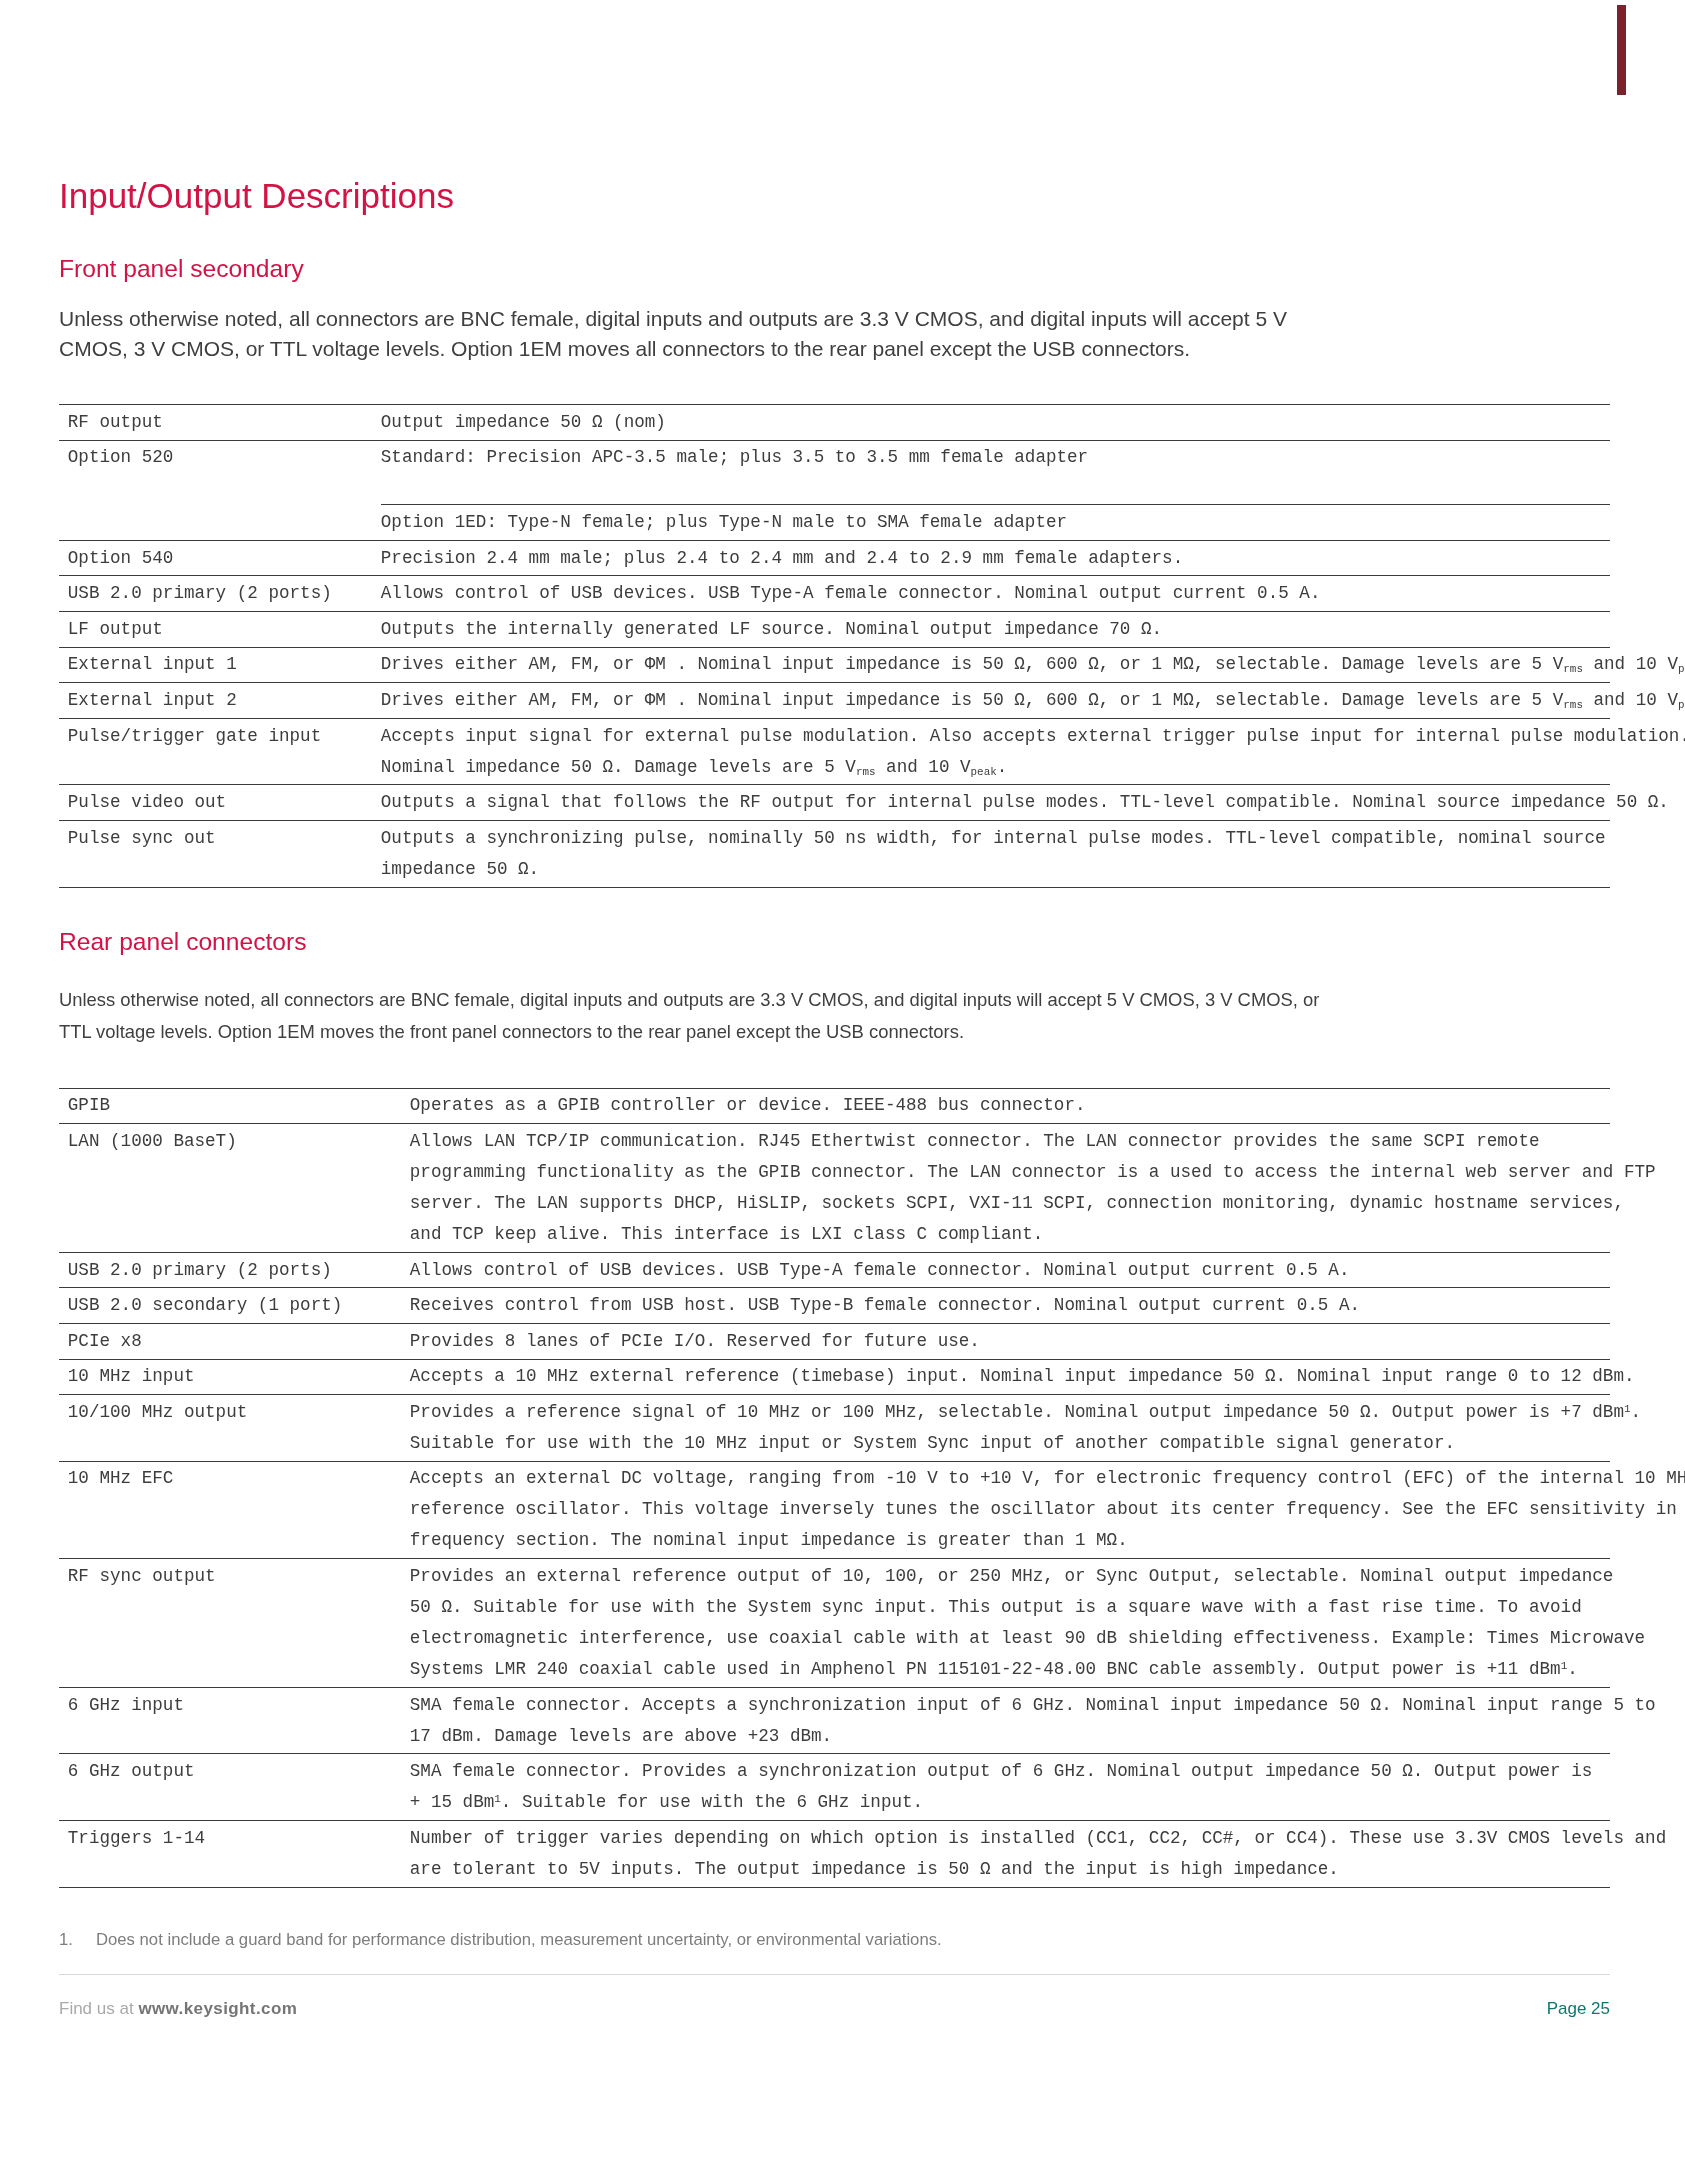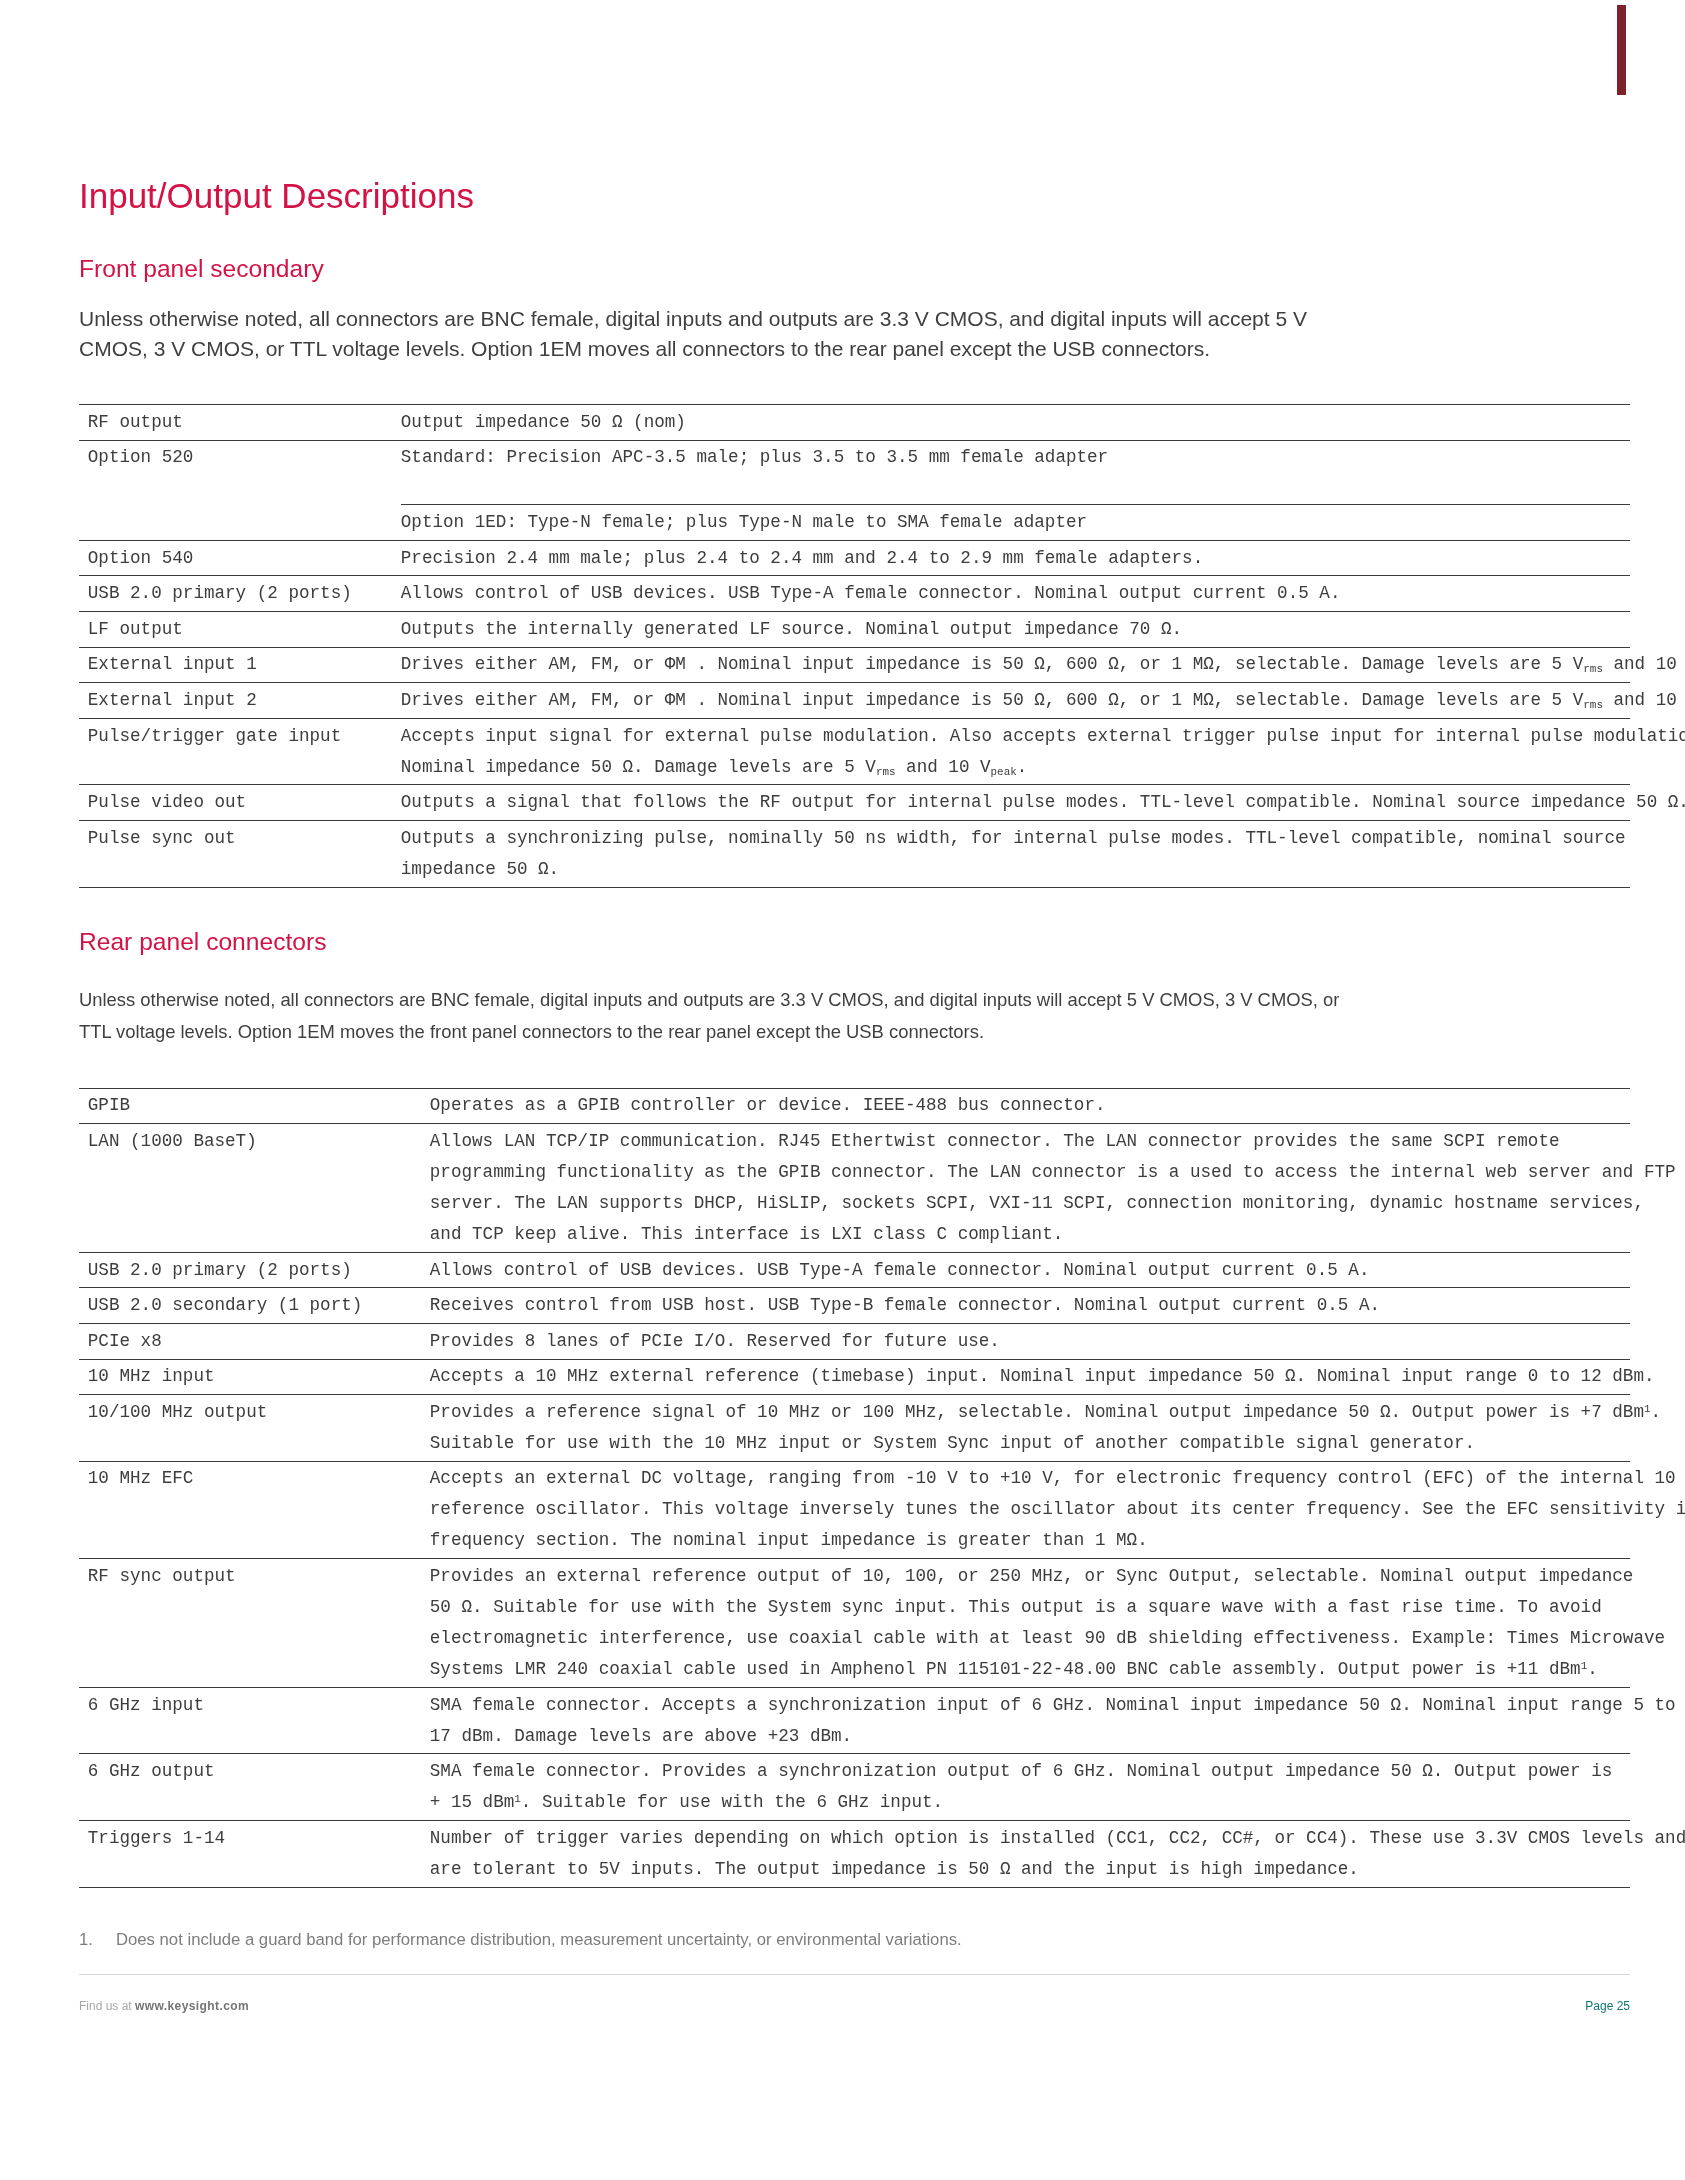--- a/index.html
+++ b/index.html
@@ -7,21 +7,21 @@
     position:relative; width:1685px; height:2180px; background:#ffffff;
     overflow:hidden;
     font-family:"Liberation Sans","DejaVu Sans",sans-serif;
     color:#3d3d3d;
     -webkit-font-smoothing:antialiased;
   }
   .corner-tab {
     position:absolute; left:1617px; top:5.3px; width:8.8px; height:90px;
     background:#7b222c;
   }
-  .content { position:absolute; left:79px; top:0; width:1551px; }
+  .content { position:absolute; left:59px; top:0; width:1551px; }
 
   h1.doc-title {
     margin:176px 0 0 0; font-size:35px; line-height:39px; font-weight:400;
     color:#d31245; letter-spacing:0;
   }
   h2.section-heading {
     margin:40px 0 0 0; font-size:24.6px; line-height:28px; font-weight:400;
     color:#d31245;
   }
   .intro { white-space:nowrap; color:#3f3f3f; }
@@ -46,21 +46,21 @@
   sup { font-size:0.62em; vertical-align:0.5em; line-height:0; }
 
   .footnote {
     display:flex; margin-top:40px; font-size:16.7px; line-height:23px;
     color:#7d7d7d; white-space:nowrap;
   }
   .footnote .fn-marker { flex:0 0 37px; }
   .footer-rule { margin-top:23px; border-top:0.9px solid #d8d8d8; height:0; }
   .footer {
     margin-top:24.6px; display:flex; justify-content:space-between;
-    align-items:baseline; font-size:12px;gap:16px;
+    align-items:baseline; font-size:17px;gap:16px;
   }
   .footer .find-us { color:#a9a9a9; }
   .footer .site { color:#757575; font-weight:700; letter-spacing:0.4px; }
   .footer .page-num { color:#0f766e; }
 </style>
 </head>
 <body>
 
 <div class="page">
   <div class="corner-tab"></div>

